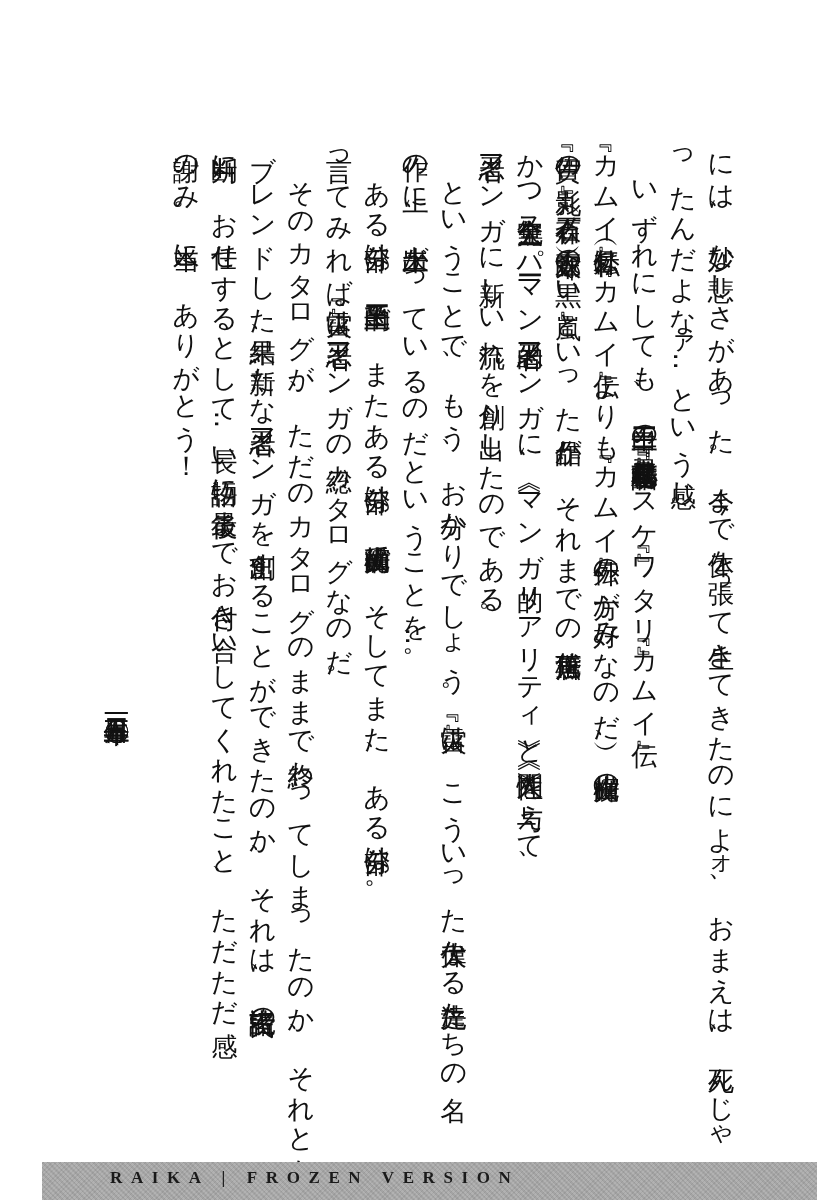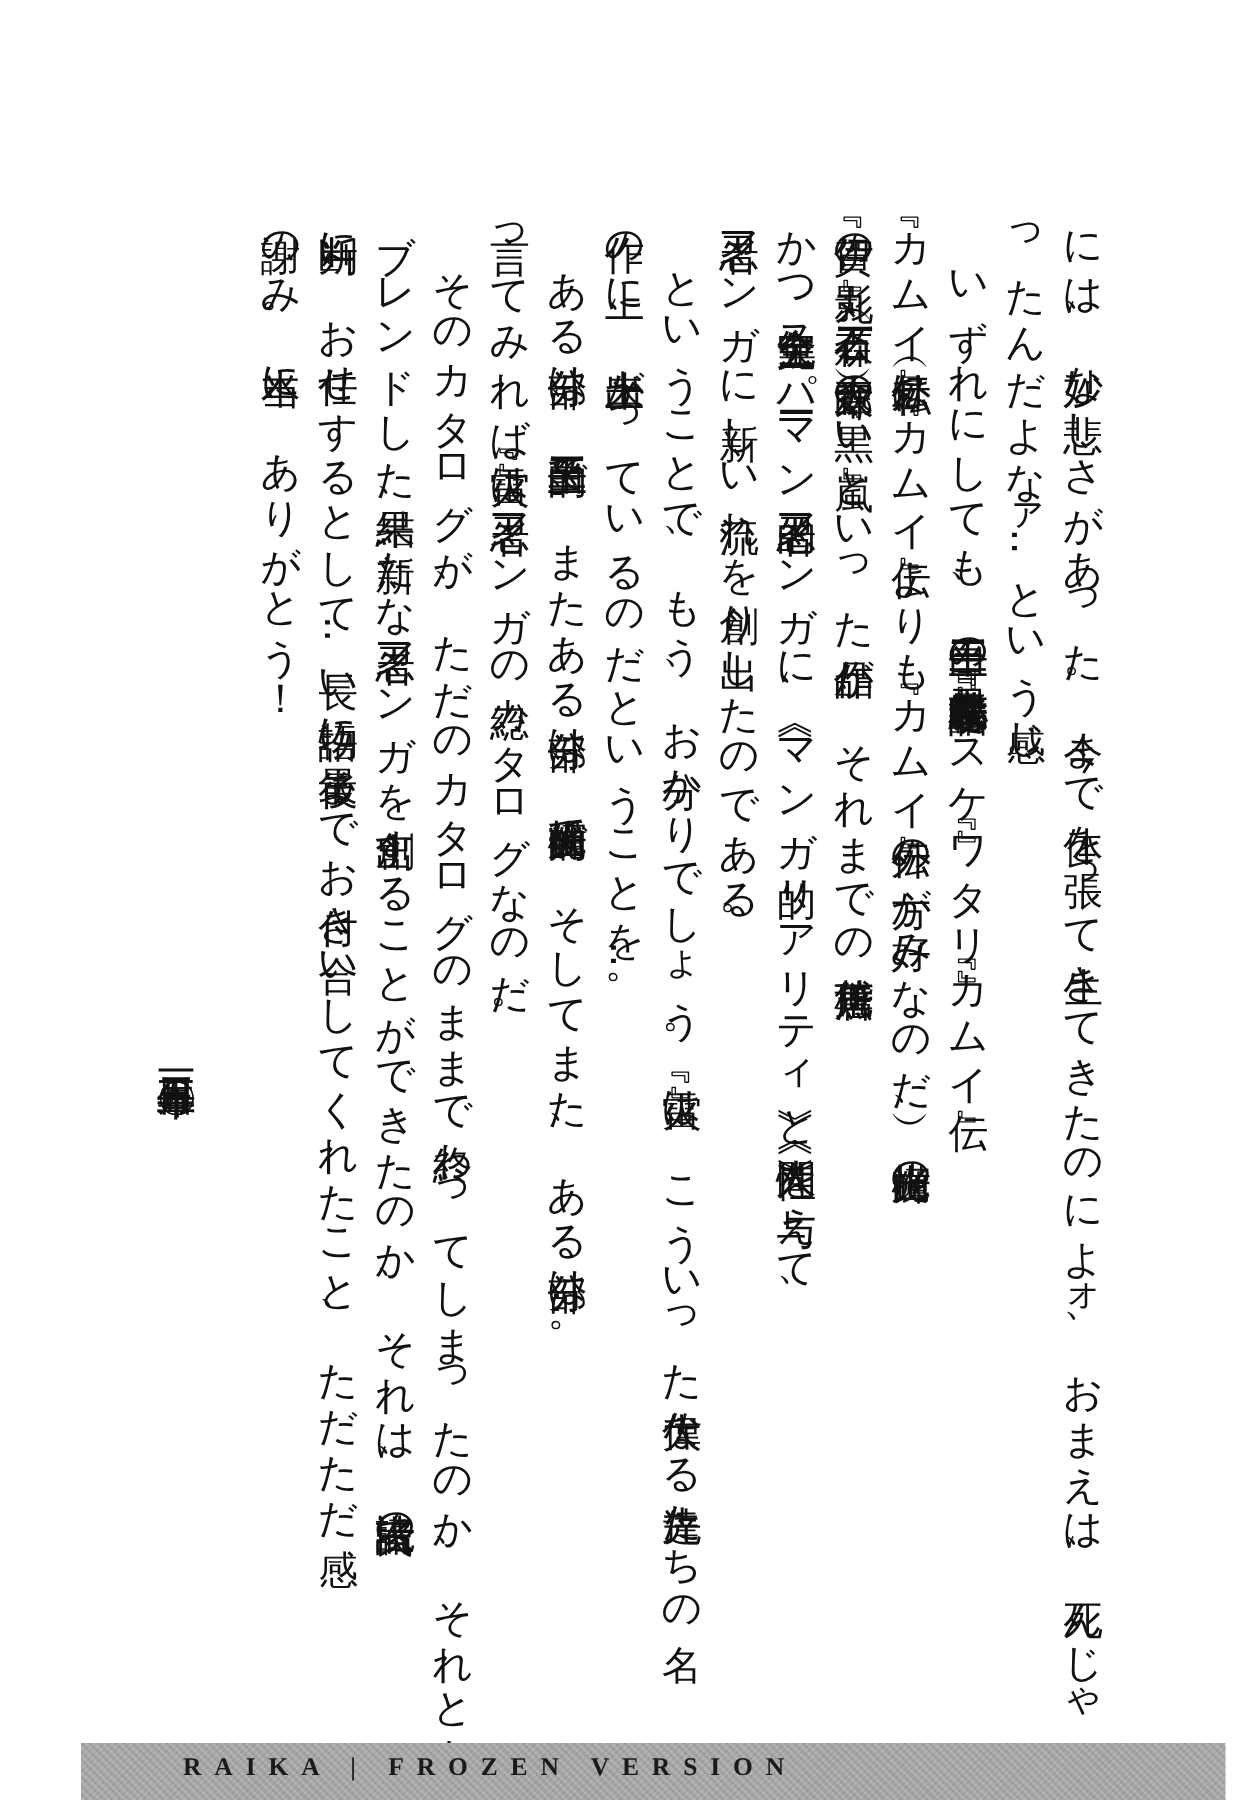--- a/index.html
+++ b/index.html
@@ -35,21 +35,20 @@
       color: #111;
     }
     .footer-band {
       position: absolute;
       left: 42px; right: 15px;
       top: 1162px; height: 38px;
       background: #a9a9a9;
       background-image:
         repeating-linear-gradient(45deg, rgba(255,255,255,0.06) 0 2px, rgba(0,0,0,0.05) 2px 4px),
         repeating-linear-gradient(-45deg, rgba(0,0,0,0.04) 0 1px, rgba(255,255,255,0.05) 1px 3px);
-      margin-left: 12px;
     }
     .footer-title {
       position: absolute;
       left: 68px; top: 6px;
       font-family: "Liberation Serif", serif;
       font-weight: bold;
       font-size: 17px;
       letter-spacing: 8.6px;
       color: #1a1a1a;
     }

